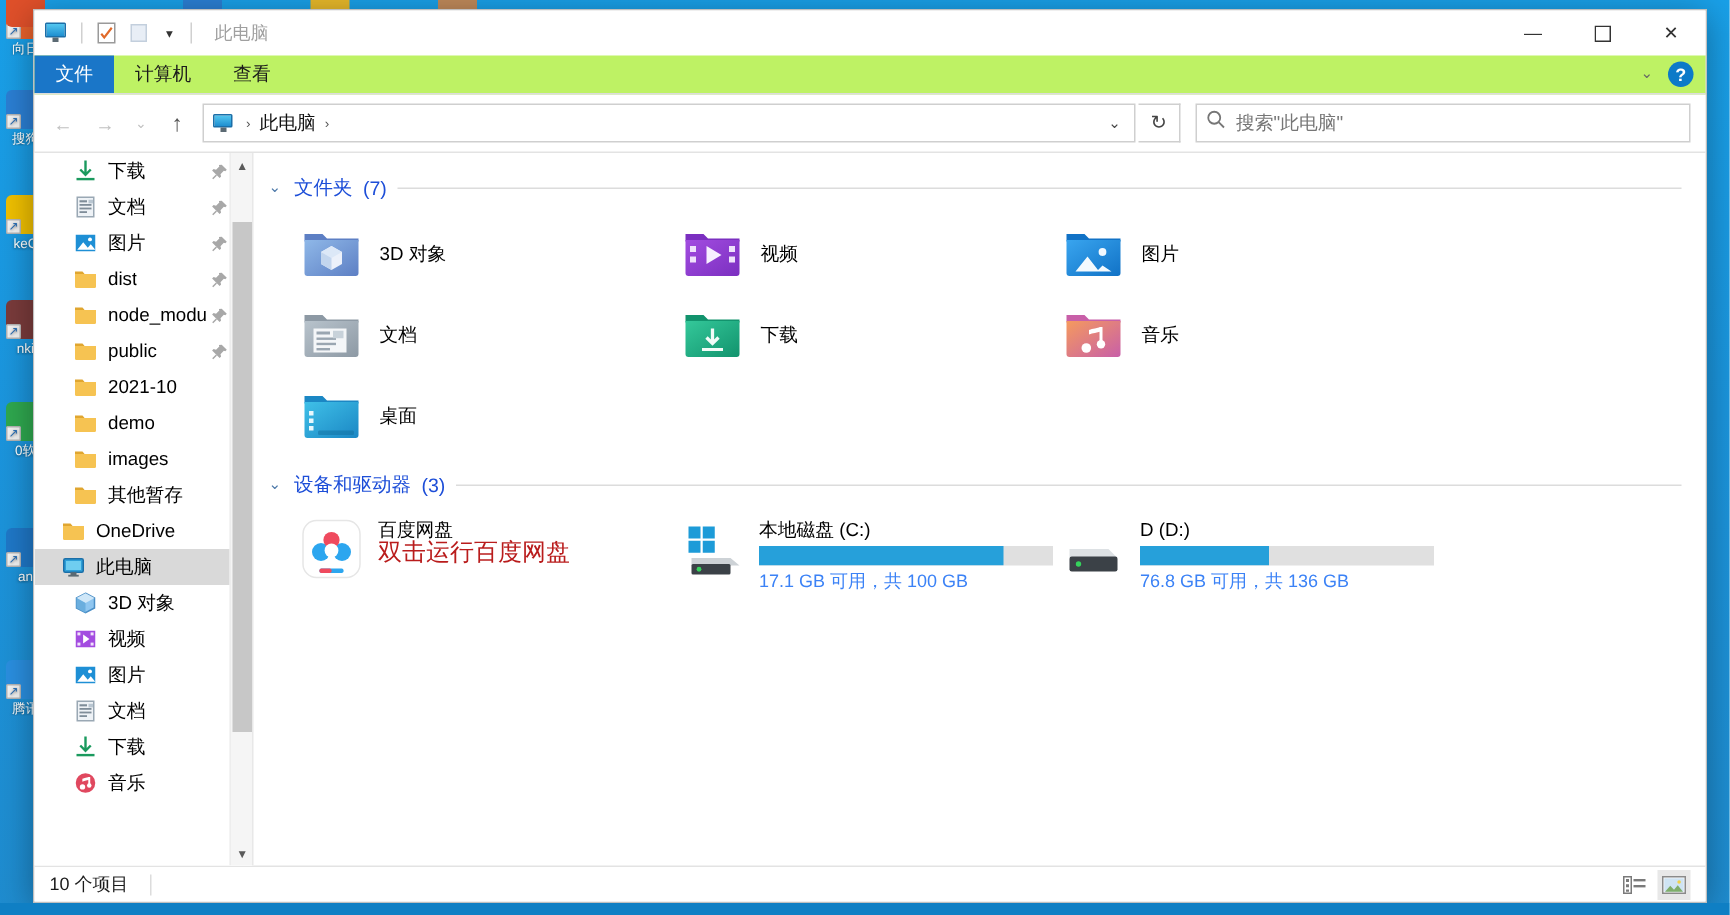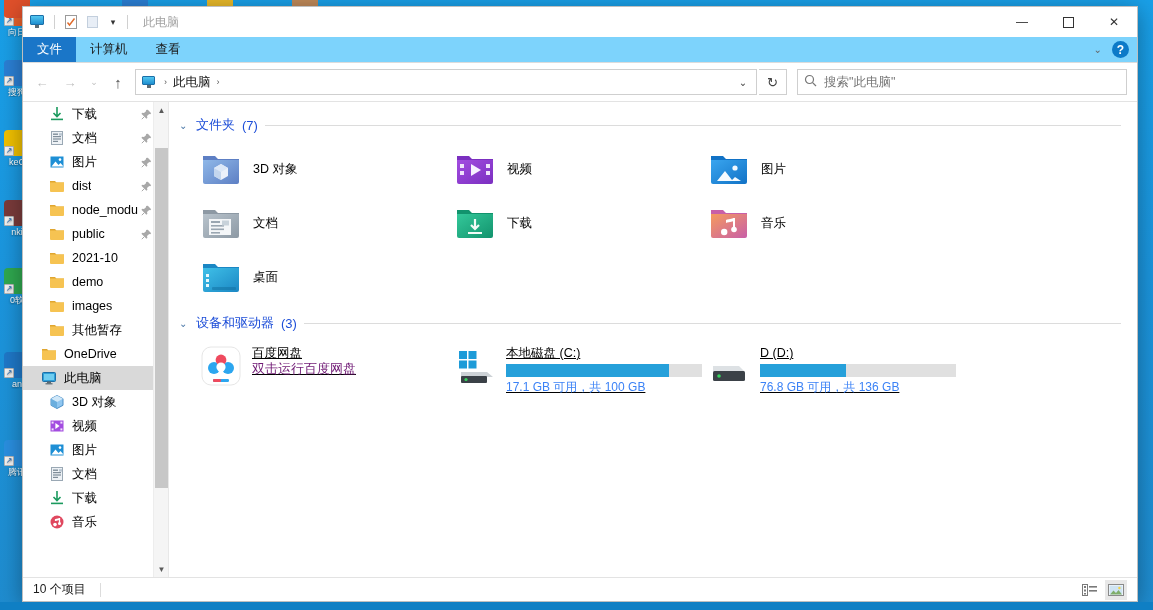--- a/index.html
+++ b/index.html
@@ -60,21 +60,21 @@
   }
   .wincontrols { margin-left: auto; display: flex; height: 30px; }
   .wc {
     width: 46px; height: 30px; display: flex; align-items: center;
     justify-content: center; color: #333; font-size: 12px;
   }
 
   
   .ribbon {
     height: 26px; flex: none; display: flex; align-items: stretch;
-    border-bottom: 1px solid #dcdcdc; background: #7dd3fc; position: relative;
+    border-bottom: 1px solid #dcdcdc; background: #bef264; position: relative;
   }
   .tab {
     padding: 0 14px; display: flex; align-items: center;
     font-size: 12.5px; color: #1b1b1b;
   }
   .tab.file { background: #1a76c8; color: #fff; font-weight: 400; }
   .ribbon-right {
     margin-left: auto; display: flex; align-items: center; gap: 6px;
     padding-right: 8px;
   }
@@ -178,23 +178,23 @@
   .tile .label { font-size: 12.5px; color: #000; }
 
   
   .drive-row { display: flex; flex-wrap: wrap; margin-top: 2px; }
   .drive-tile {
     width: 254px; height: 56px; display: flex; align-items: flex-start;
     gap: 11px; padding-left: 22px;
   }
   .drive-tile .ico { width: 40px; height: 40px; flex: none; position: relative;
                      margin-top: 6px; }
-  .drive-meta { padding-top: 6px; text-decoration: underline; }
+  .drive-meta { padding-top: 6px; }
   .drive-name { font-size: 12.5px; color: #000; line-height: 15px; }
-  .drive-sub { font-size: 13px; color: #701a75; line-height: 16px; }
+  .drive-sub { font-size: 16px; color: #b91c1c; line-height: 16px; }
   .bar {
     width: 196px; height: 13px; background: #e0e0e0; margin: 3px 0 2px 0;
     position: relative; overflow: hidden;
   }
   .bar > i { display: block; height: 100%; background: #26a0da; }
   .drive-free { font-size: 12px; color: #3b82f6; }
 
   
   .statusbar {
     height: 24px; flex: none; border-top: 1px solid #e3e3e3;

